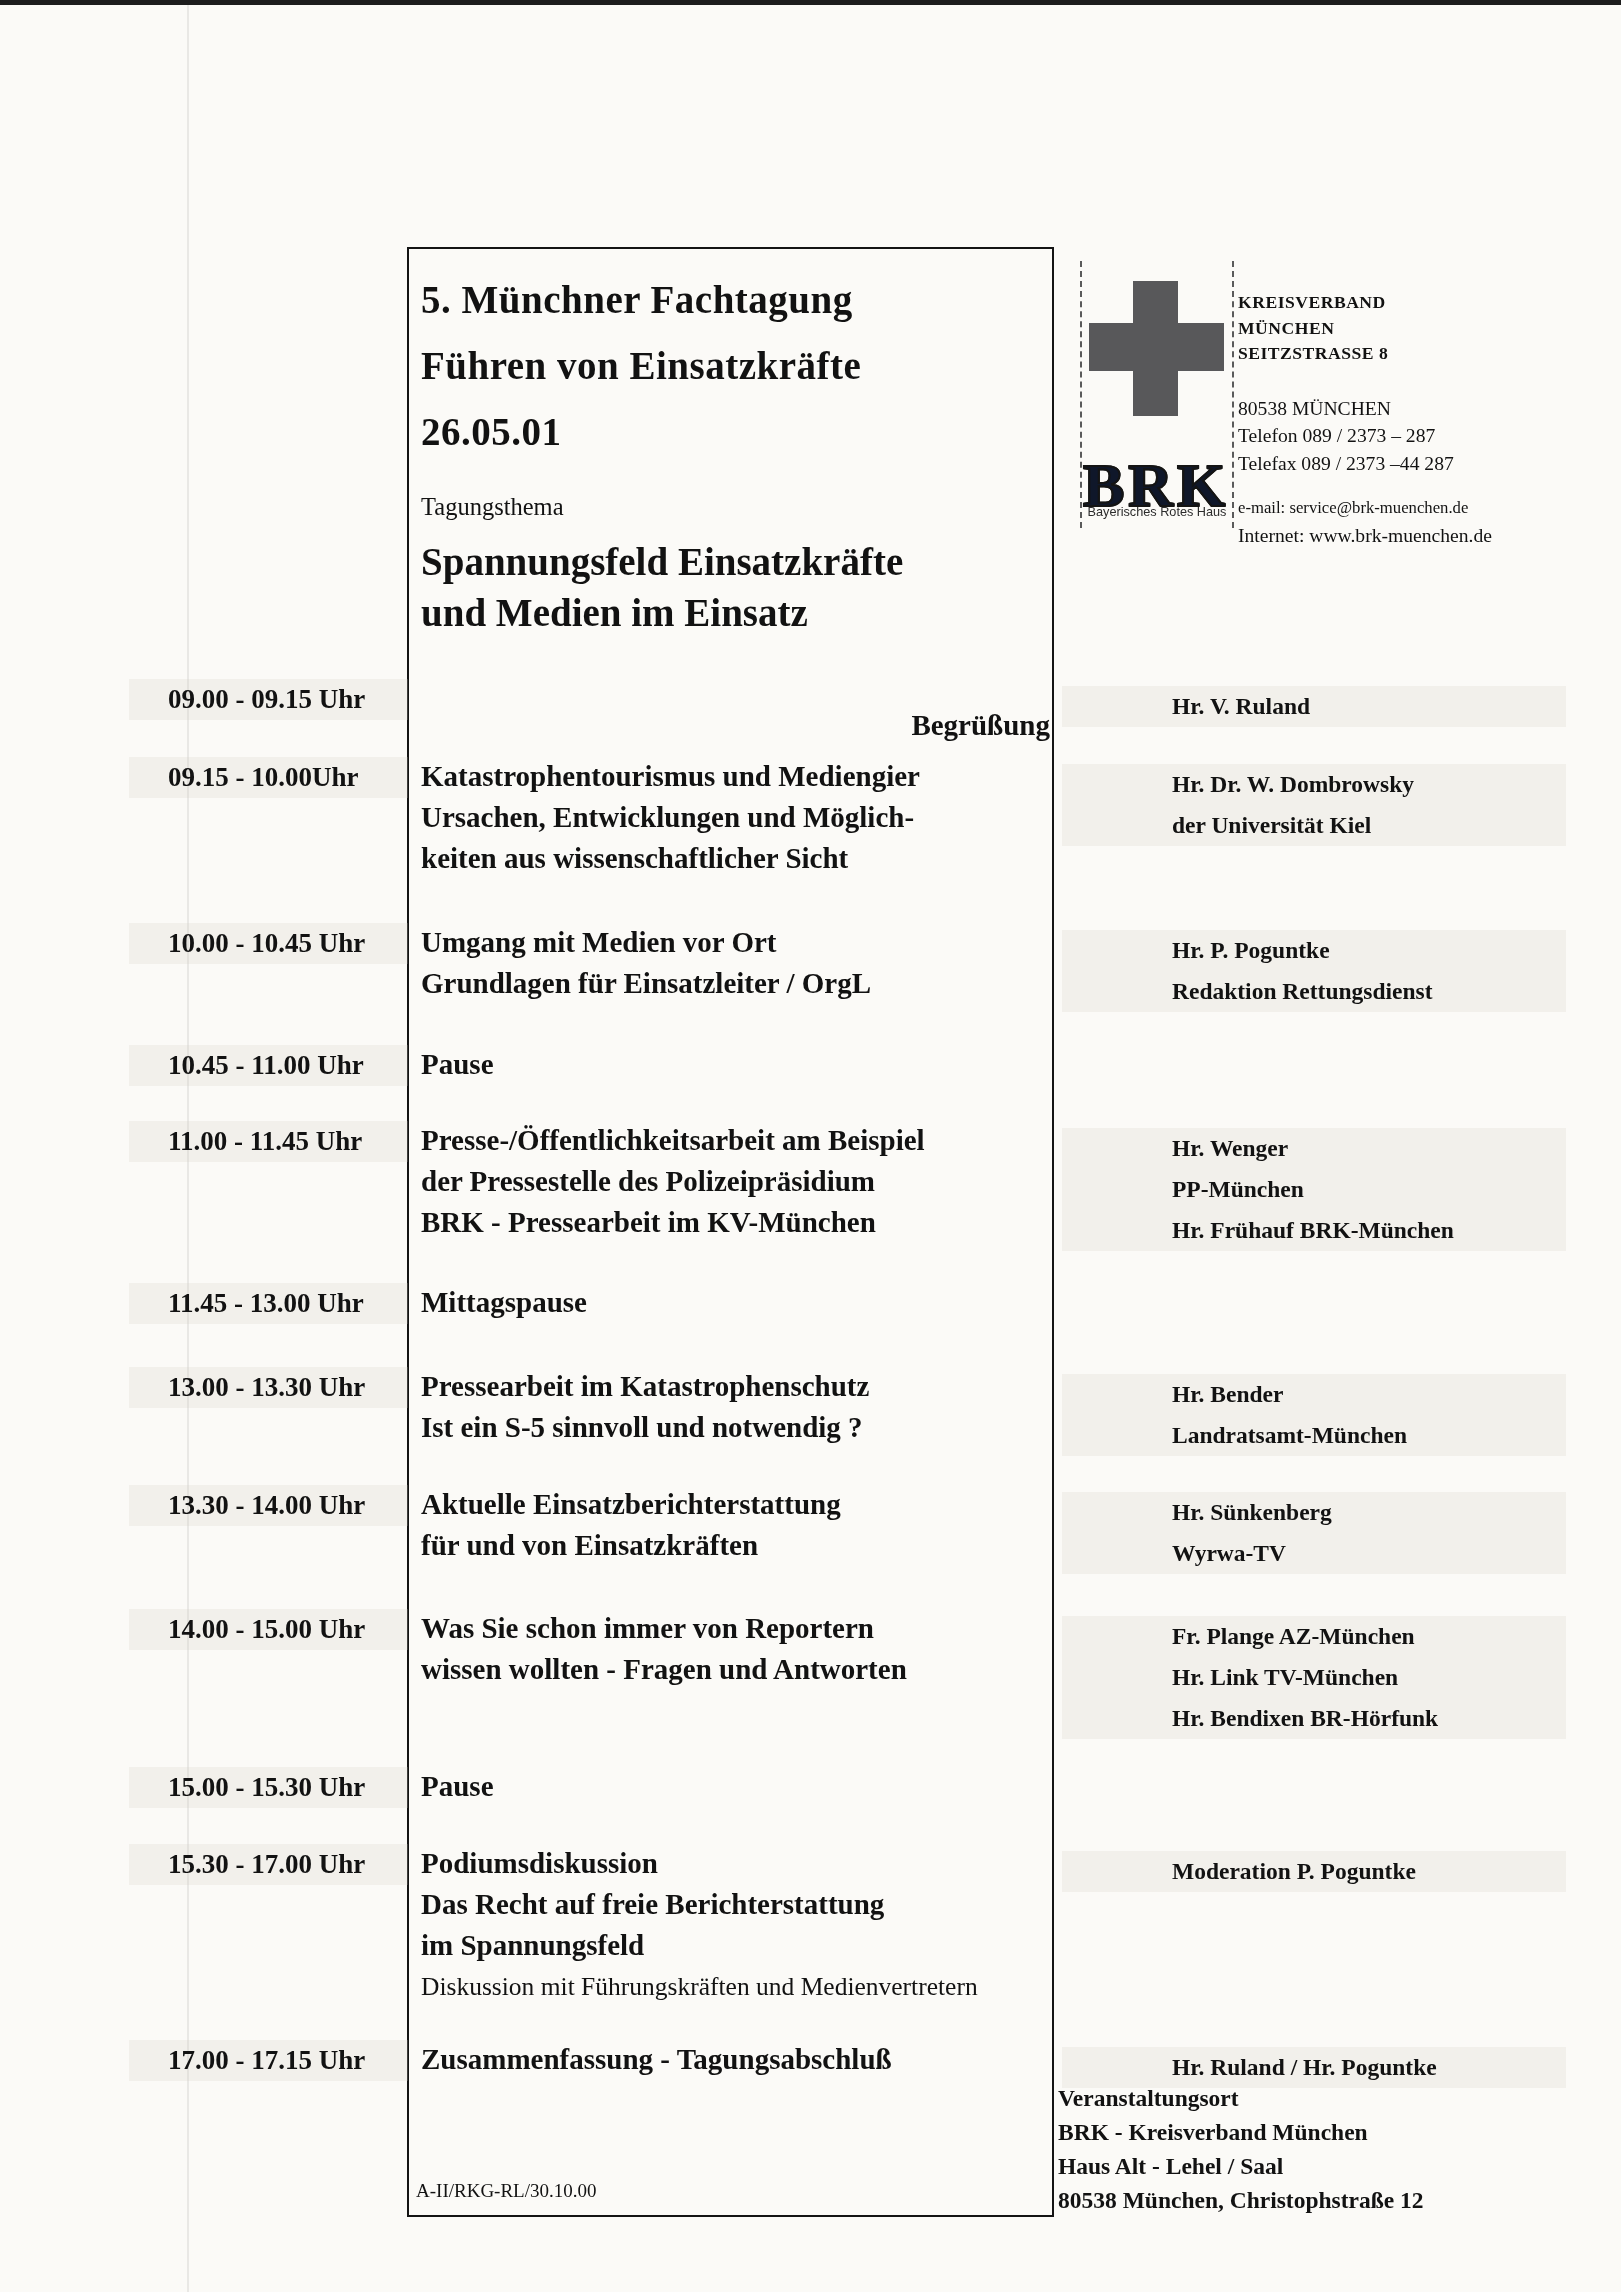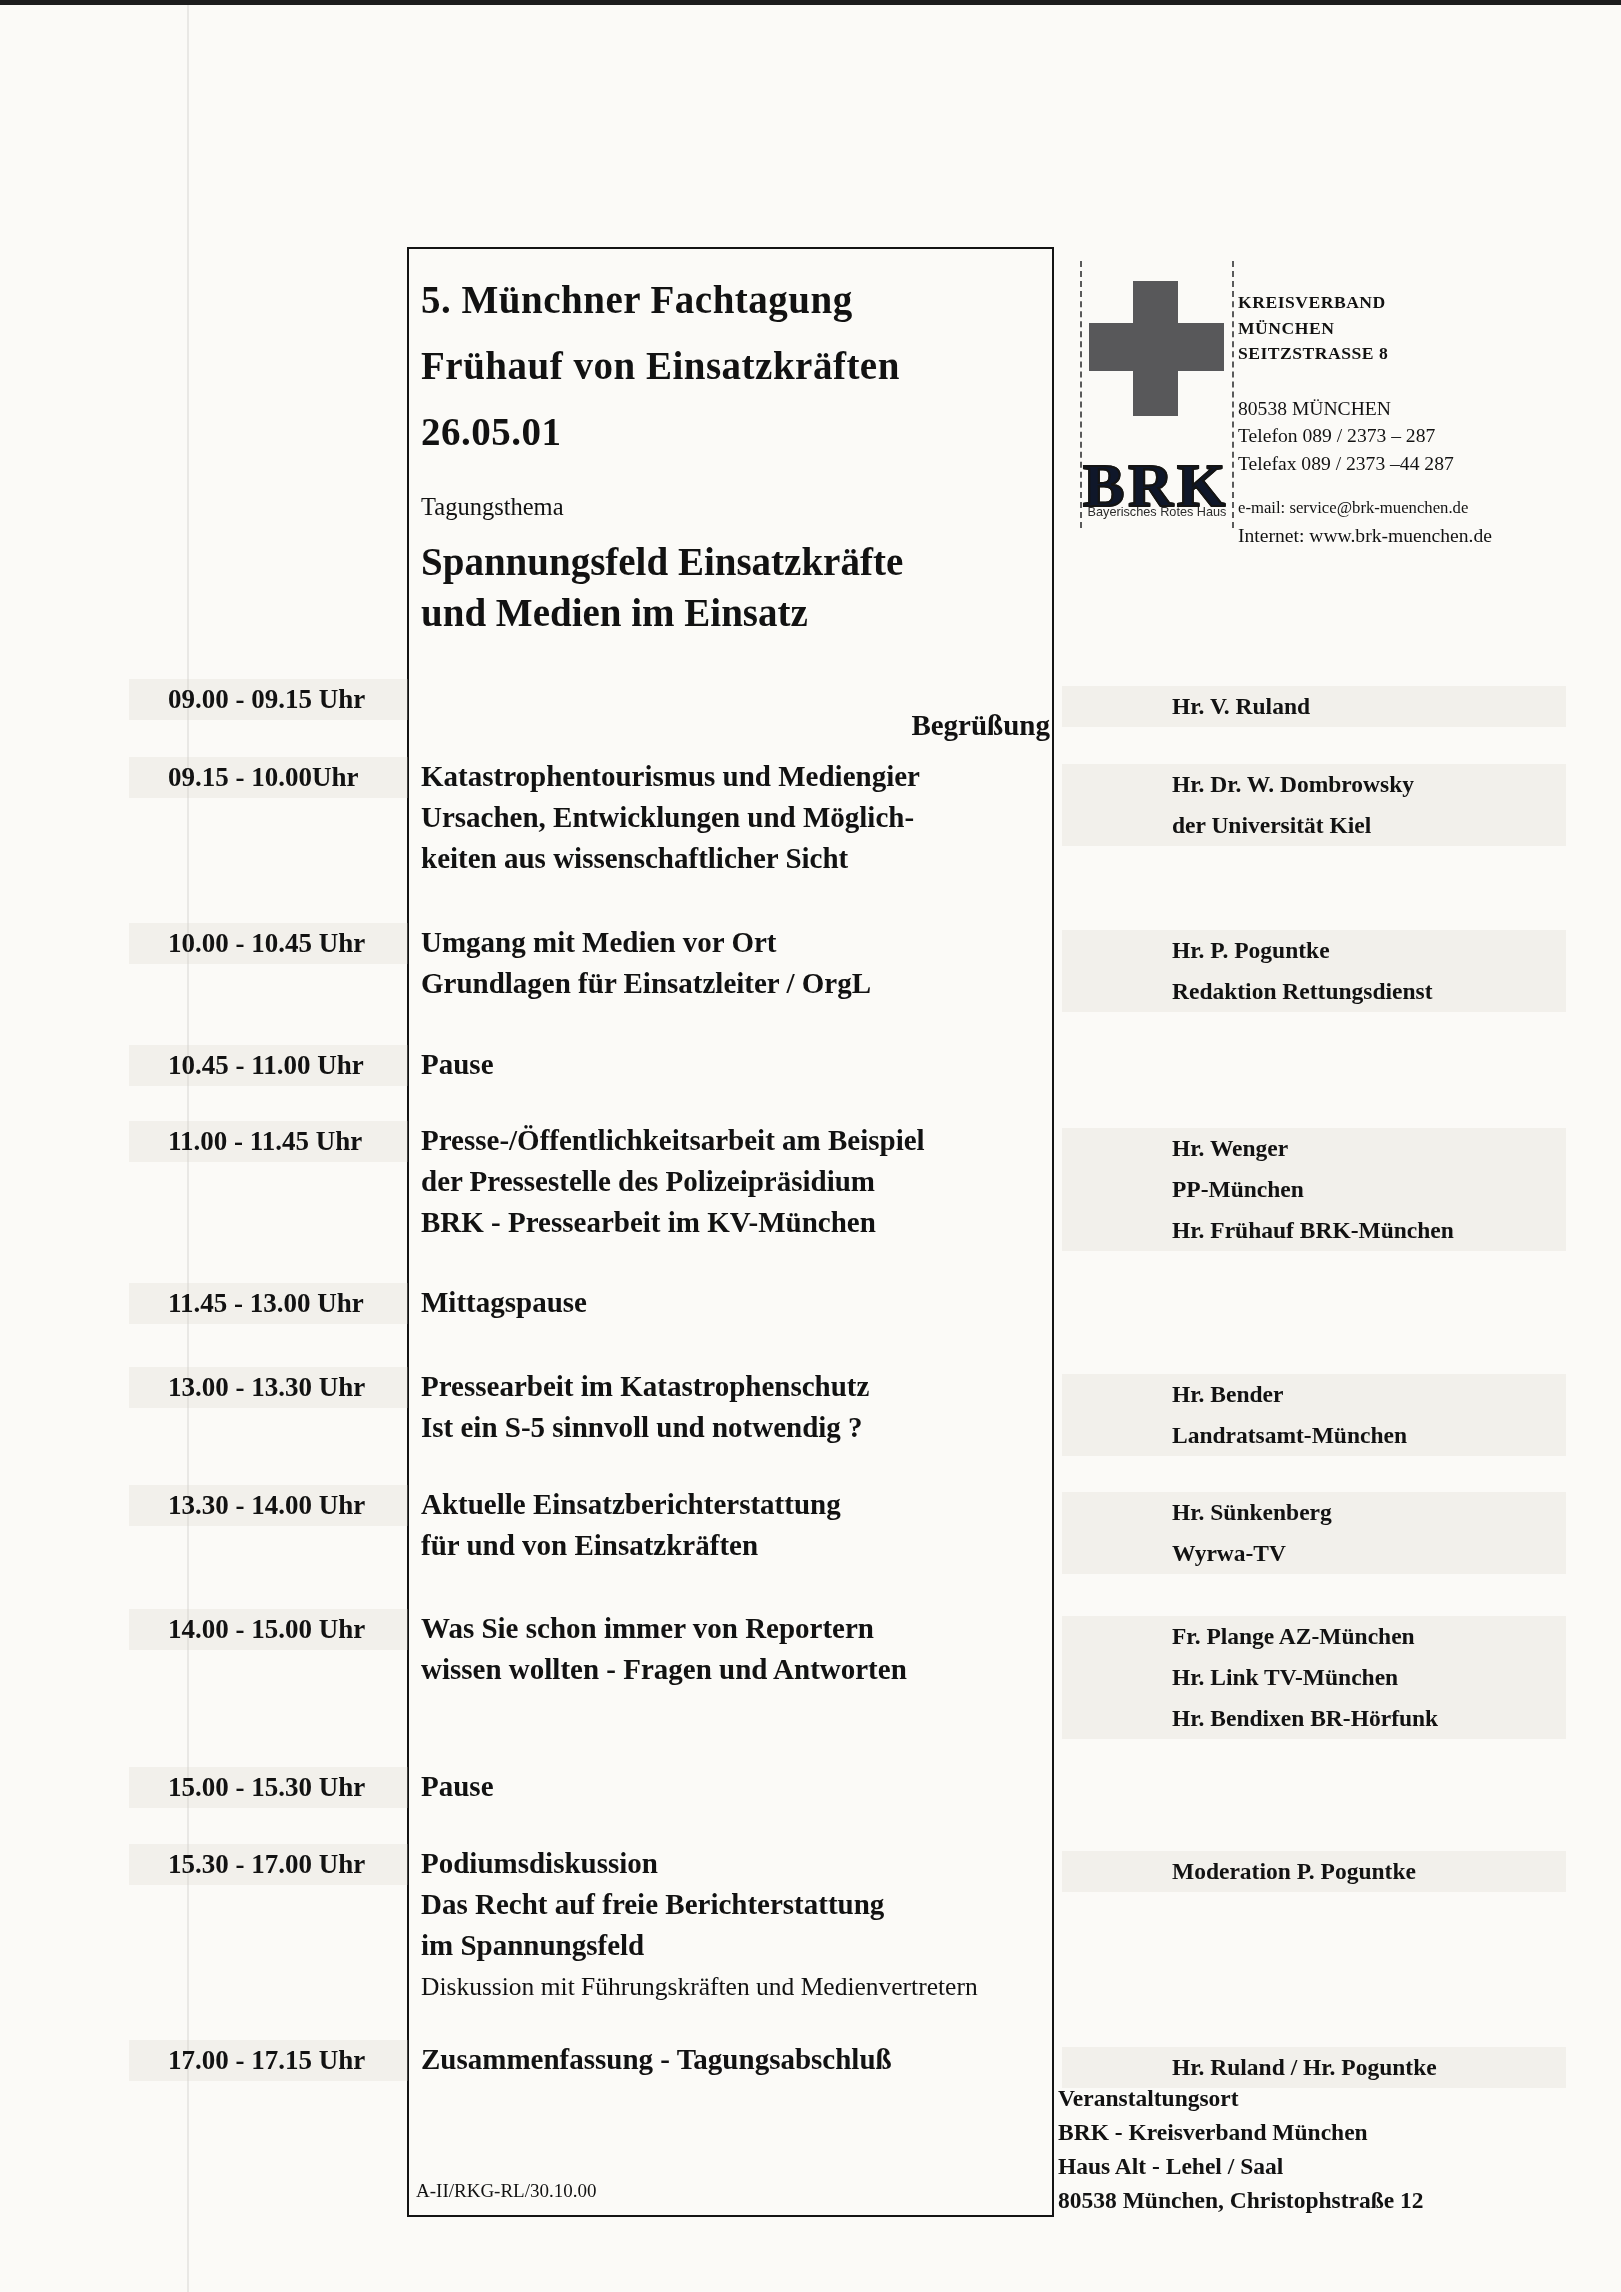--- a/index.html
+++ b/index.html
@@ -70,21 +70,21 @@
 <body>
 
 <div class="page">
   <div class="top-edge"></div>
   <div class="fold-line"></div>
 
   <div class="main-box"></div>
 
   <div class="title-block">
       <div class="title-line">5. Münchner  Fachtagung</div>
-      <div class="title-line">Frühauf von Einsatzkräften</div>
+      <div class="title-line">Führen von Einsatzkräfte</div>
       <div class="title-line">26.05.01</div>
     </div>
   <div class="theme-label">Tagungsthema</div>
   <div class="theme-block">
       <div class="theme-line">Spannungsfeld Einsatzkräfte</div>
       <div class="theme-line">und Medien im Einsatz</div>
     </div>
 
   <div class="logo-box">
     <div class="cross-v" style="background: rgb(88, 88, 90);"></div>

